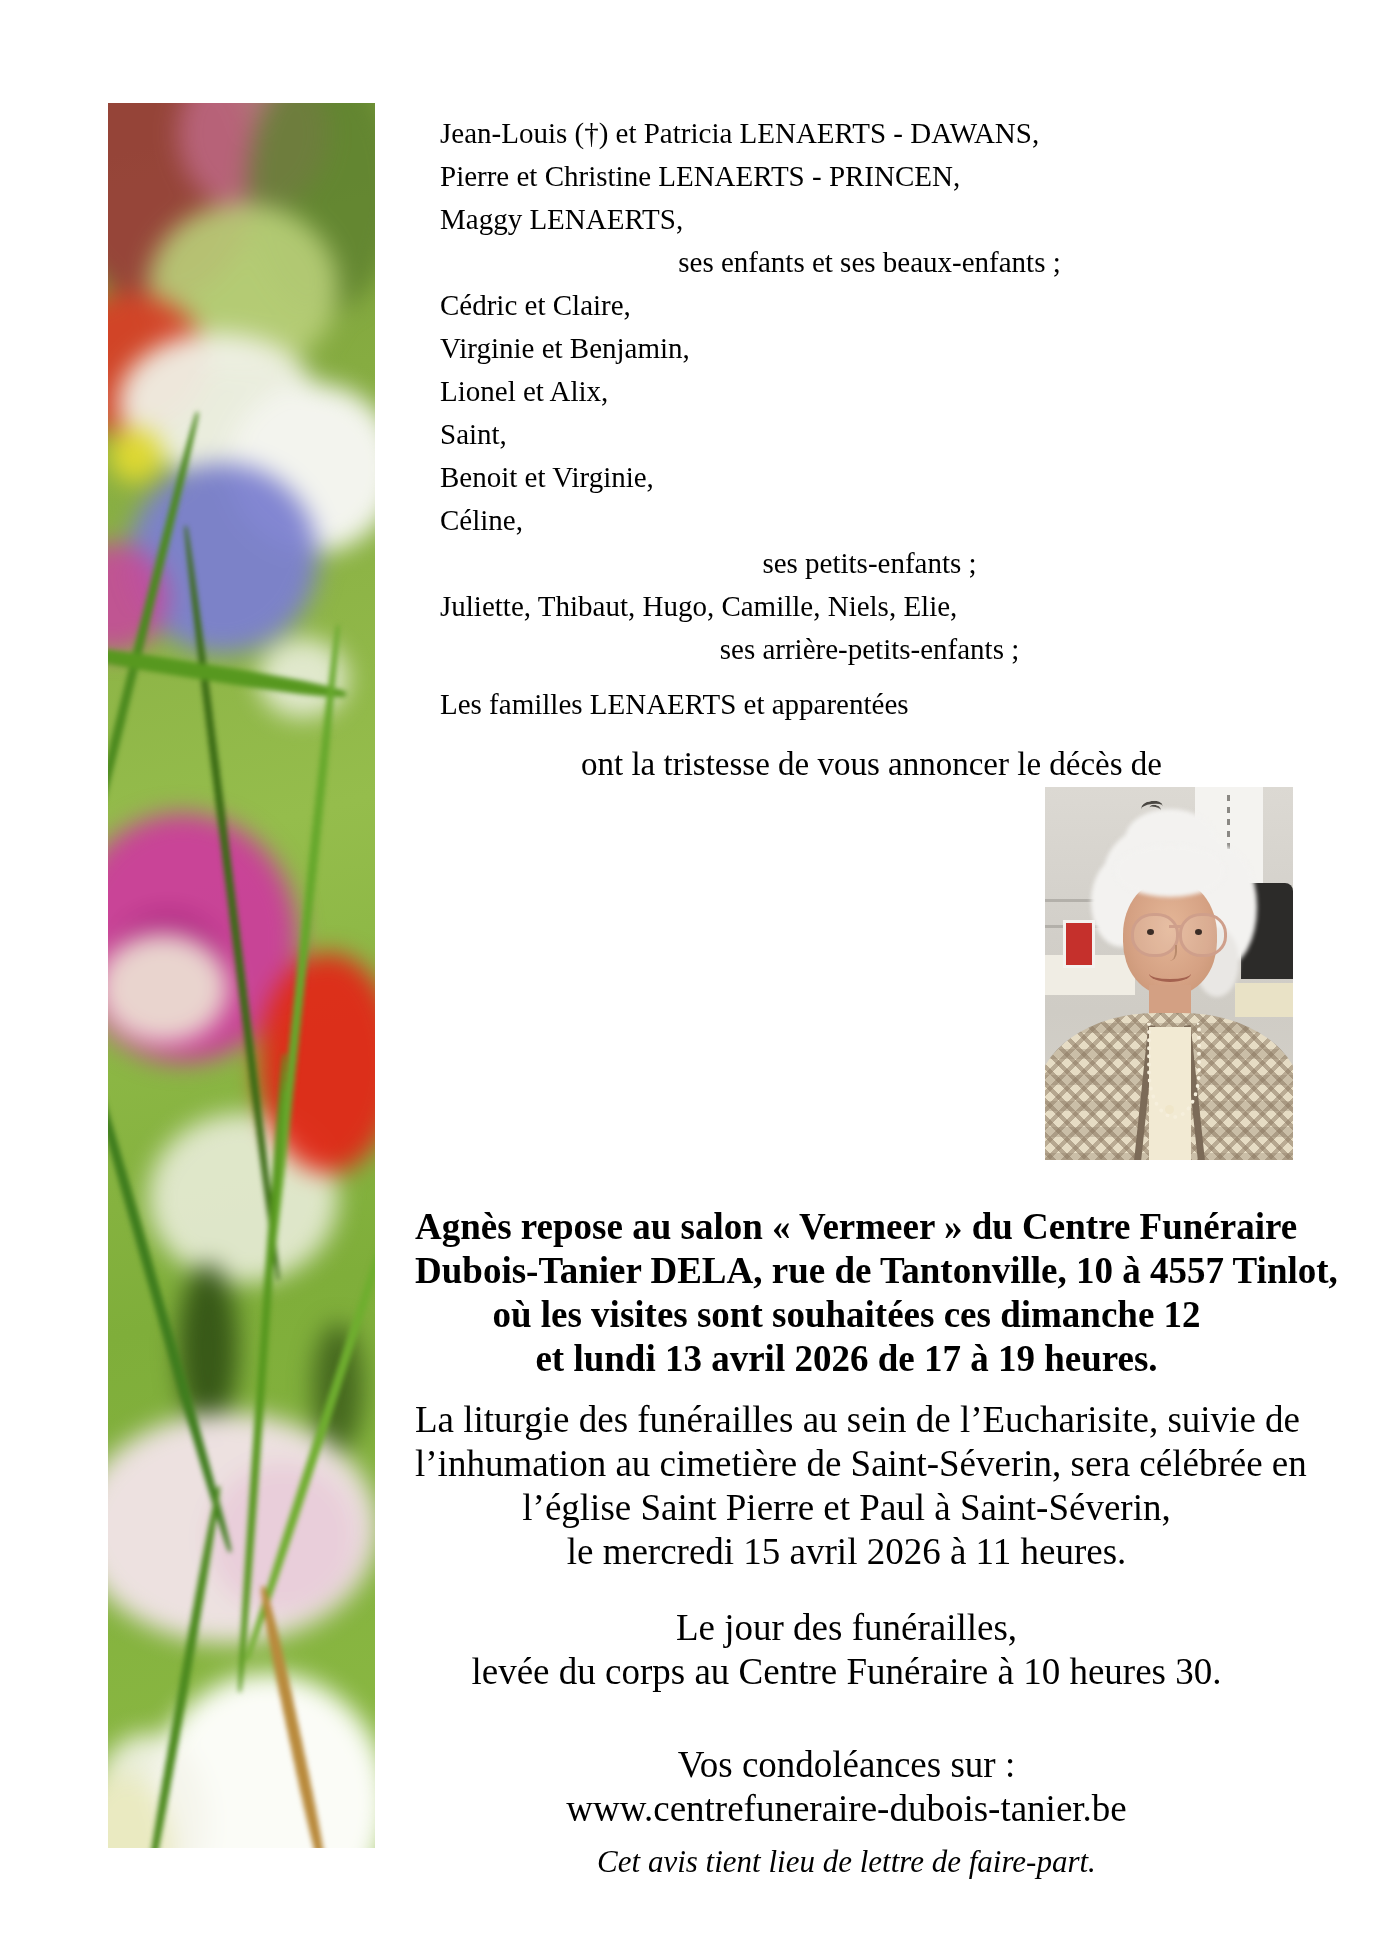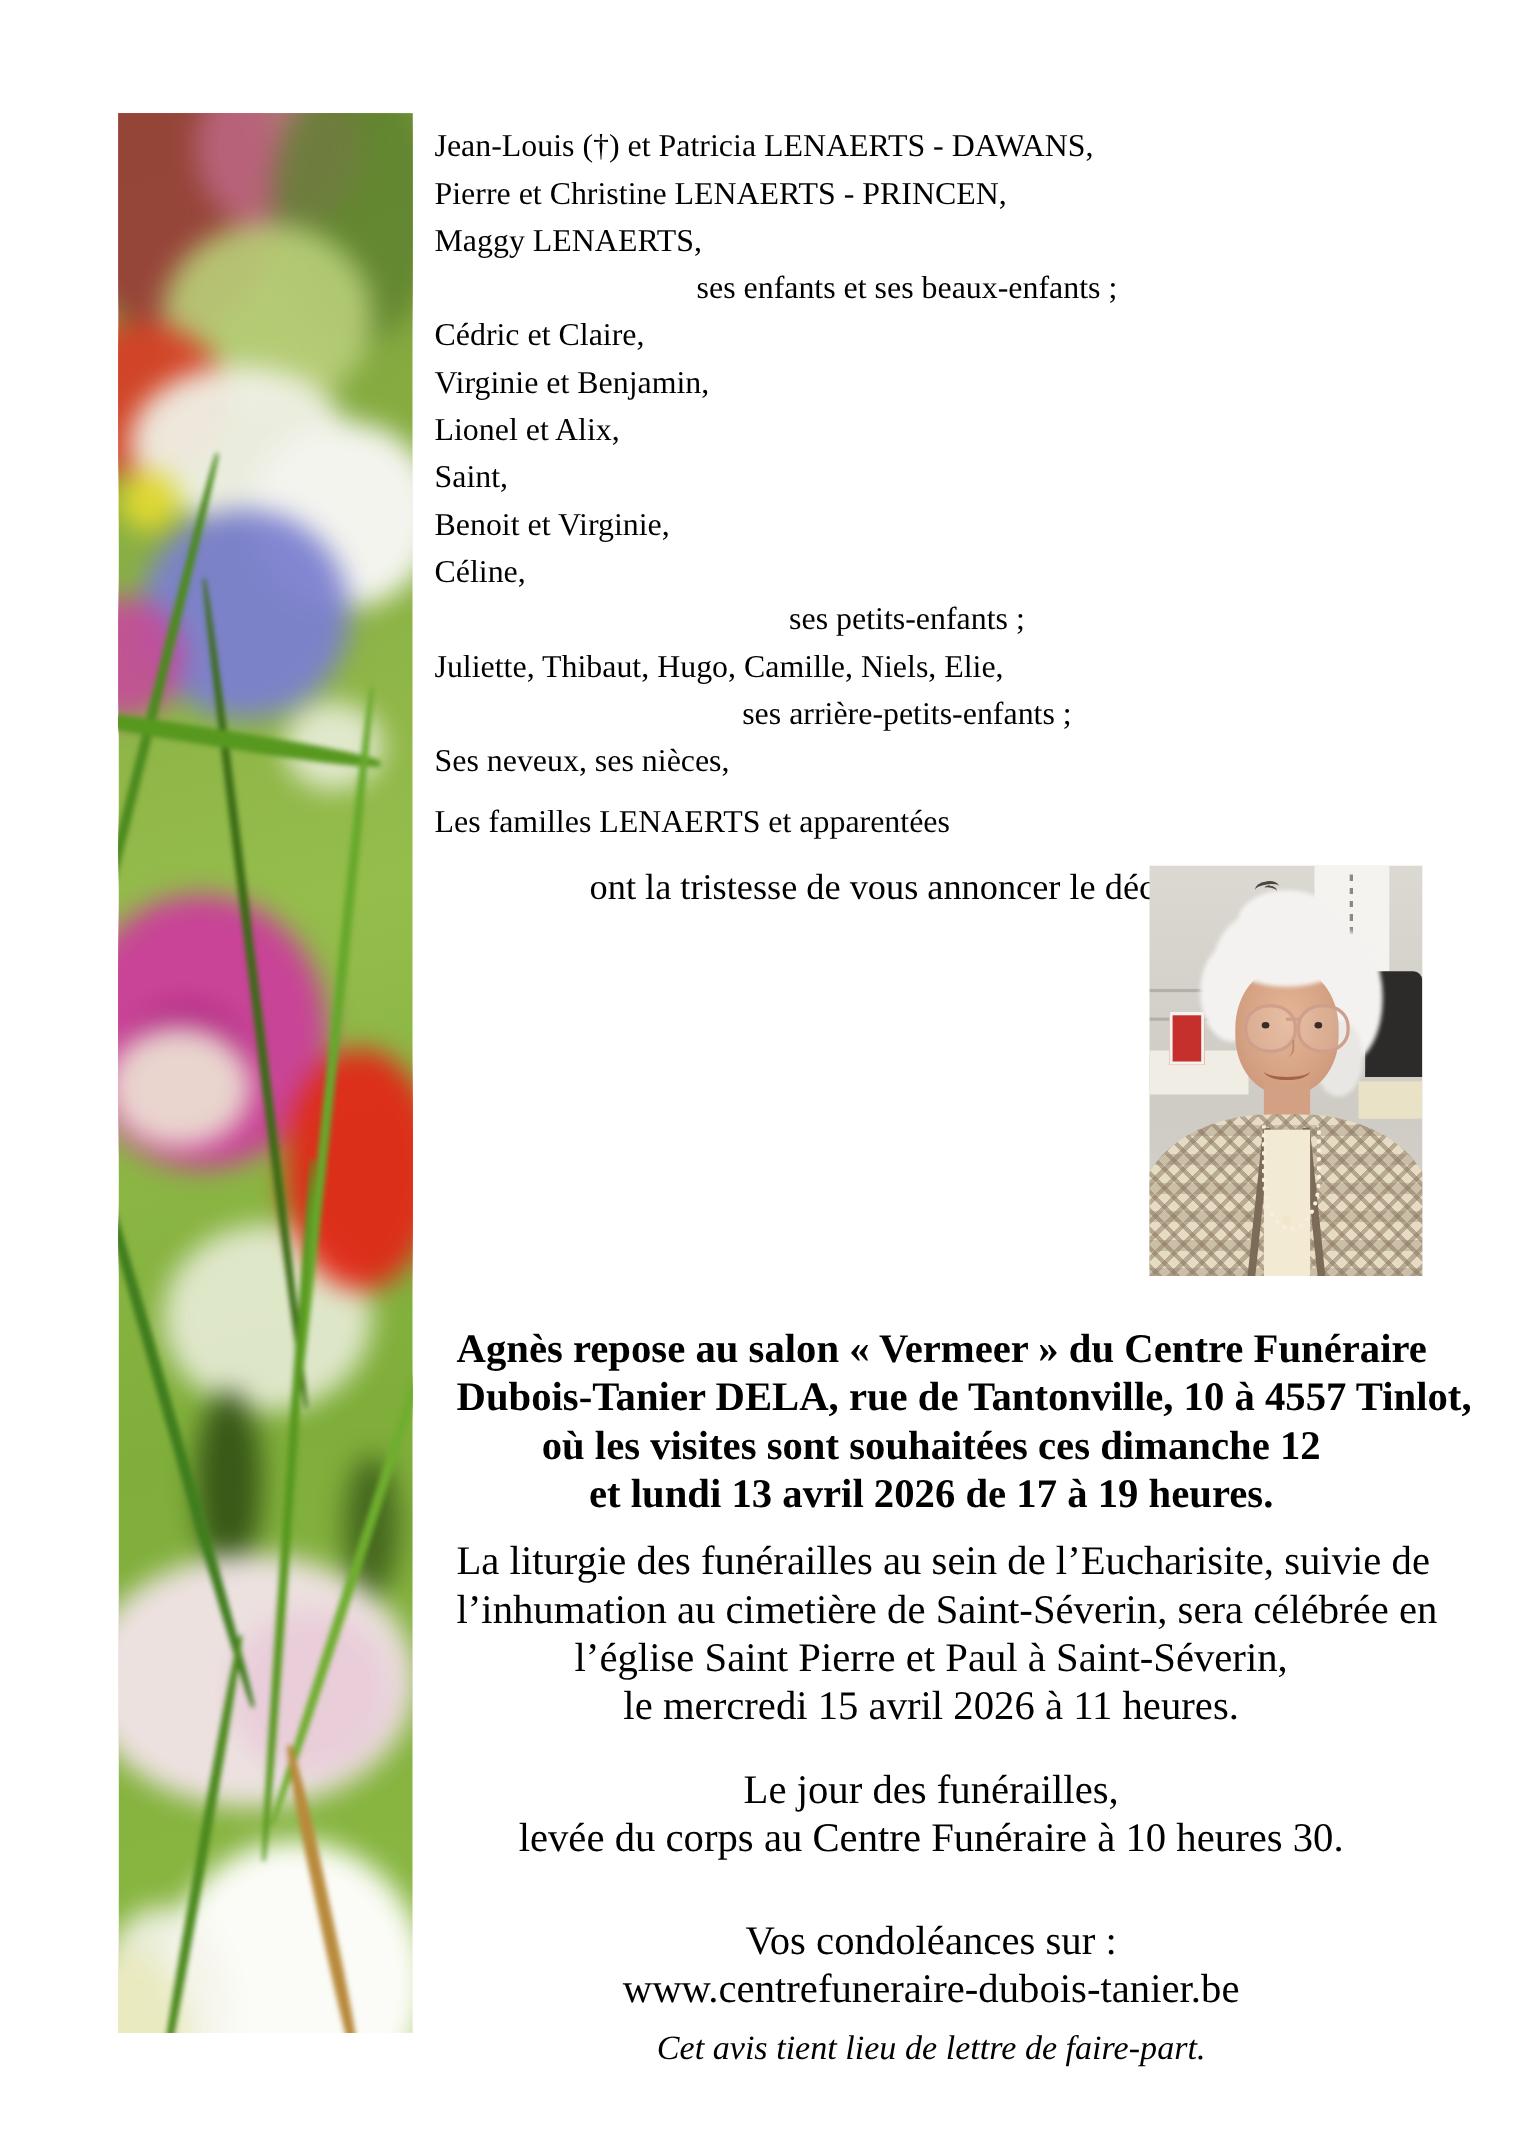--- a/index.html
+++ b/index.html
@@ -10,21 +10,21 @@
   
   .flower-strip{
     position:absolute;left:108px;top:103px;width:267px;height:1745px;
     overflow:hidden;background:linear-gradient(165deg,#7a9a3a 0%,#86ac41 18%,#95bd4c 42%,#7fae3a 68%,#8cb944 100%);
   }
   .blob-layer{position:absolute;inset:-20px;filter:blur(12px);}
   .blob{position:absolute;border-radius:50%;}
   .grass-layer{position:absolute;inset:0;filter:blur(2.5px);}
   .blade{position:absolute;border-radius:40%;}
   
-  .main{position:absolute;left:395px;top:112px;width:863px;}
+  .main{position:absolute;left:440px;top:112px;width:863px;}
   .intro-line{font-size:29px;line-height:43px;height:43px;white-space:nowrap;}
   .intro-line.right{text-align:center;padding-right:4px;}
   .families-line{font-size:29px;line-height:43px;margin-top:12px;white-space:nowrap;}
   .announce-line{font-size:33px;line-height:44px;margin-top:16px;text-align:center;white-space:nowrap;}
   .deceased-block{position:absolute;left:415px;top:935px;width:600px;text-align:center;}
   .madame{font-size:38px;font-weight:bold;line-height:46px;}
   .deceased-name{font-size:64px;font-weight:bold;line-height:72px;margin-top:4px;letter-spacing:1px;white-space:nowrap;}
   .widow-line{font-size:33px;font-weight:bold;line-height:42px;margin-top:14px;white-space:nowrap;}
   .birth-line,.death-line{font-size:31px;line-height:45px;white-space:nowrap;}
   .para{position:absolute;left:415px;width:863px;text-align:center;font-size:37px;line-height:44px;}
@@ -129,21 +129,20 @@
     <div class="intro-line right">ses enfants et ses beaux-enfants ;</div>
     <div class="intro-line">Cédric et Claire,</div>
     <div class="intro-line">Virginie et Benjamin,</div>
     <div class="intro-line">Lionel et Alix,</div>
     <div class="intro-line">Saint,</div>
     <div class="intro-line">Benoit et Virginie,</div>
     <div class="intro-line">Céline,</div>
     <div class="intro-line right">ses petits-enfants ;</div>
     <div class="intro-line">Juliette, Thibaut, Hugo, Camille, Niels, Elie,</div>
     <div class="intro-line right">ses arrière-petits-enfants ;</div>
-    <div class="intro-line">Ses neveux, ses nièces,</div>
     <div class="families-line">Les familles LENAERTS et apparentées</div>
     <div class="announce-line">ont la tristesse de vous annoncer le décès de</div>
   </div>
 
 
   <div class="portrait">
     <div class="wall-groove" style="top:112px"></div>
     <div class="wall-groove" style="top:138px"></div>
     <div class="poster"></div>
     <div class="poster-script"></div>

